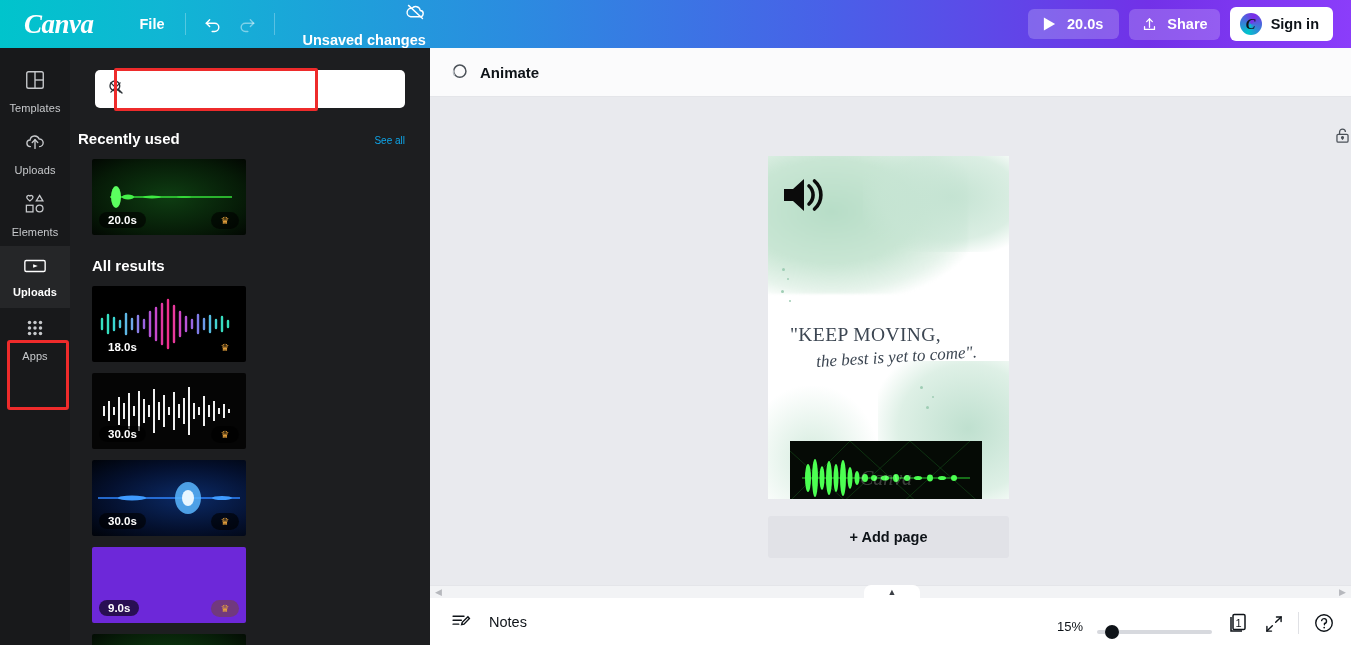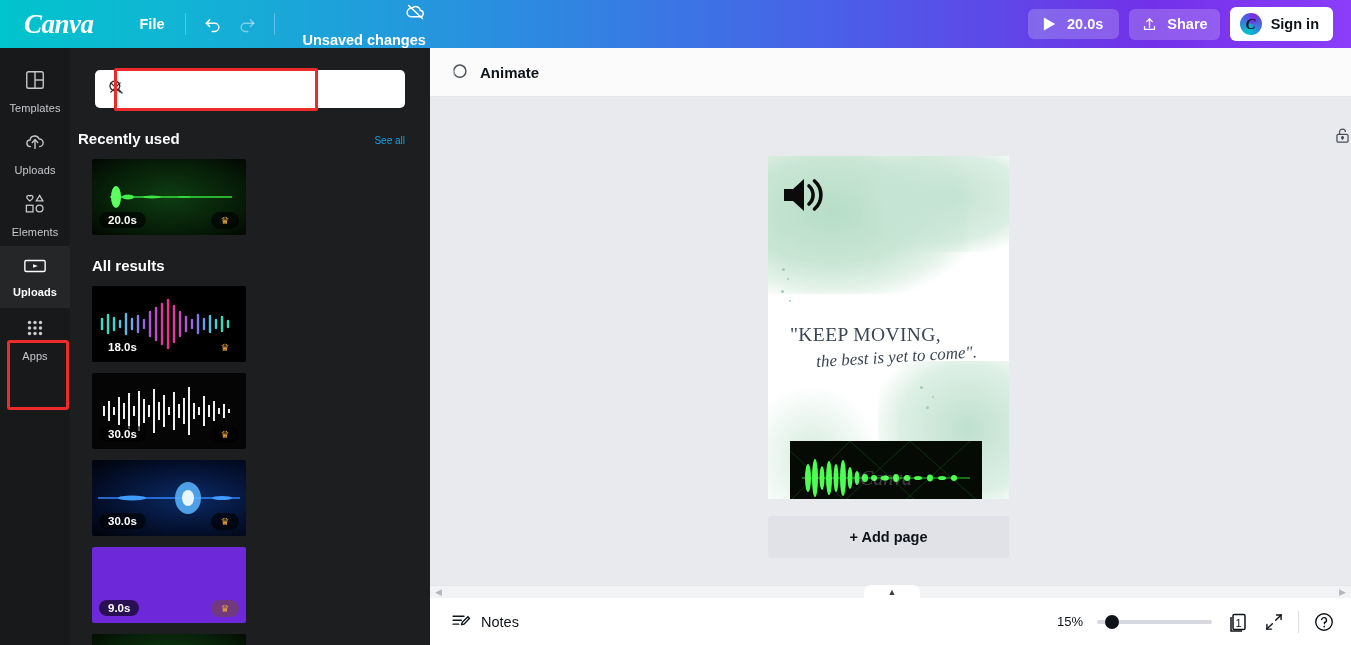--- a/index.html
+++ b/index.html
@@ -208,23 +208,23 @@
   .notch {
     position:absolute; left:434px; bottom:47px; width:56px; height:13px;
     background:#ffffff; border-radius:7px 7px 0 0;
     display:flex; align-items:center; justify-content:center;
     font-size:9px; color:#3b3f45;
   }
   .bottombar {
     position:absolute; left:0; bottom:0; width:921px; height:47px;
     background:#ffffff; display:flex; align-items:center;
   }
-  .notes { display:flex; align-items:center; gap:10px; margin-left:20px; }
+  .notes { display:flex; align-items:center; gap:18px; margin-left:20px; }
   .notes span { font-size:14.5px; color:#0e1318; }
-  .zoomgrp { margin-left:auto; display:flex; align-items:center; gap:14px; margin-right:16px; }
+  .zoomgrp { margin-left:auto; display:flex; align-items:flex-end; gap:14px; margin-right:16px; }
   .zoompct { font-size:13px; color:#0e1318; min-width:34px; text-align:right; }
   .slider { position:relative; width:115px; height:4px; background:#d7d9de; border-radius:2px; }
   .knob { position:absolute; left:8px; top:-5px; width:14px; height:14px; border-radius:50%; background:#0e1318; }
   .bdiv { width:1px; height:22px; background:#e0e1e5; }
 </style>
 </head>
 <body>
 
 <div id="app">
 

